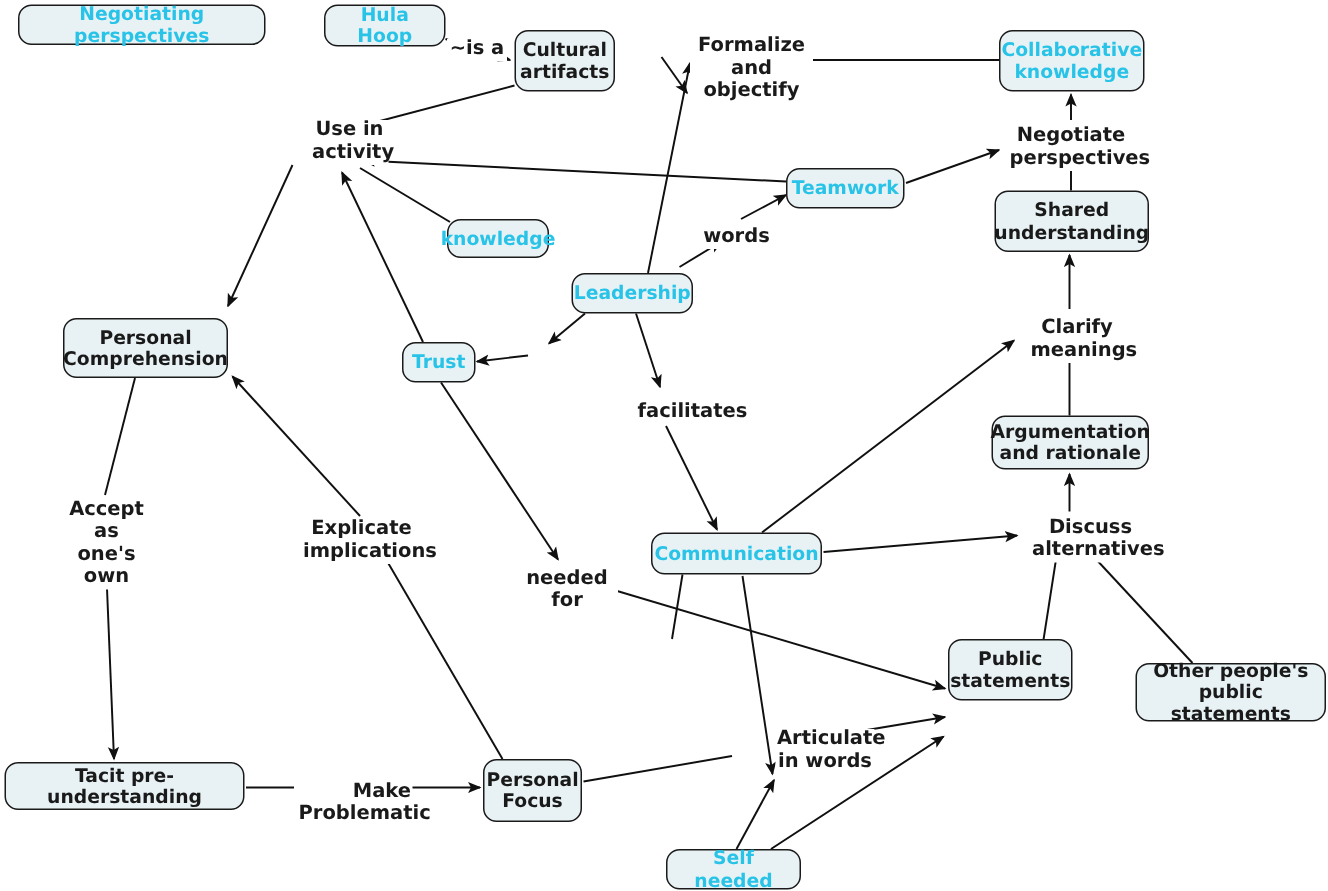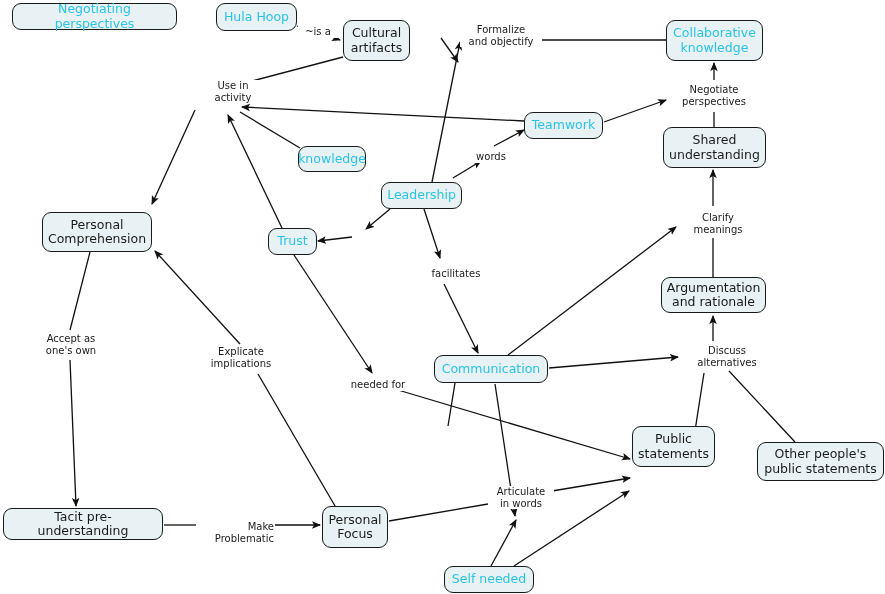--- a/index.html
+++ b/index.html
@@ -12,20 +12,21 @@
     font-family: "DejaVu Sans", sans-serif;
     width: 885px;
     height: 594px;
     overflow: hidden;
   }
   #map-canvas {
     position: relative;
     width: 885px;
     height: 594px;
     background: #ffffff;
+    font-weight: bold;
   }
   svg.links-layer {
     position: absolute;
     left: 0;
     top: 0;
     width: 885px;
     height: 594px;
   }
   .node {
     position: absolute;
@@ -41,21 +42,21 @@
     font-size: 12.5px;
     color: #1a1a1a;
     padding: 2px 6px;
     z-index: 3;
   }
   .node.cyan { color: #29c3e8; }
   .node-label { display: block; white-space: pre-line; }
   .edge-label {
     position: absolute;
     text-align: center;
-    font-size: 10px;
+    font-size: 13px;
     line-height: 1.15;
     color: #1a1a1a;
     background: #ffffff;
     white-space: pre-line;
     z-index: 2;
     padding: 0 1px;
   }
 </style>
 </head>
 <body>
@@ -182,18 +183,18 @@
       <div class="edge-label" style="left: 686px; top: 212px; width: 62px;">Clarify
 meanings</div>
       <div class="edge-label" style="left: 424px; top: 268px; width: 62px;">facilitates</div>
       <div class="edge-label" style="left: 36px; top: 333px; width: 68px;">Accept as
 one's own</div>
       <div class="edge-label" style="left: 201px; top: 346px; width: 78px;">Explicate
 implications</div>
       <div class="edge-label" style="left: 687px; top: 345px; width: 78px;">Discuss
 alternatives</div>
       <div class="edge-label" style="left: 344px; top: 379px; width: 66px;">needed for</div>
-      <div class="edge-label" style="left: 488px; top: 486px; width: 64px;">Articulate
+      <div class="edge-label" style="left: 517px; top: 486px; width: 64px;">Articulate
 in words</div>
       <div class="edge-label" style="left: 198px; top: 521px; width: 75px; text-align: right;">Make
 Problematic</div>
     </div>
 </div>
 
 </body></html>

